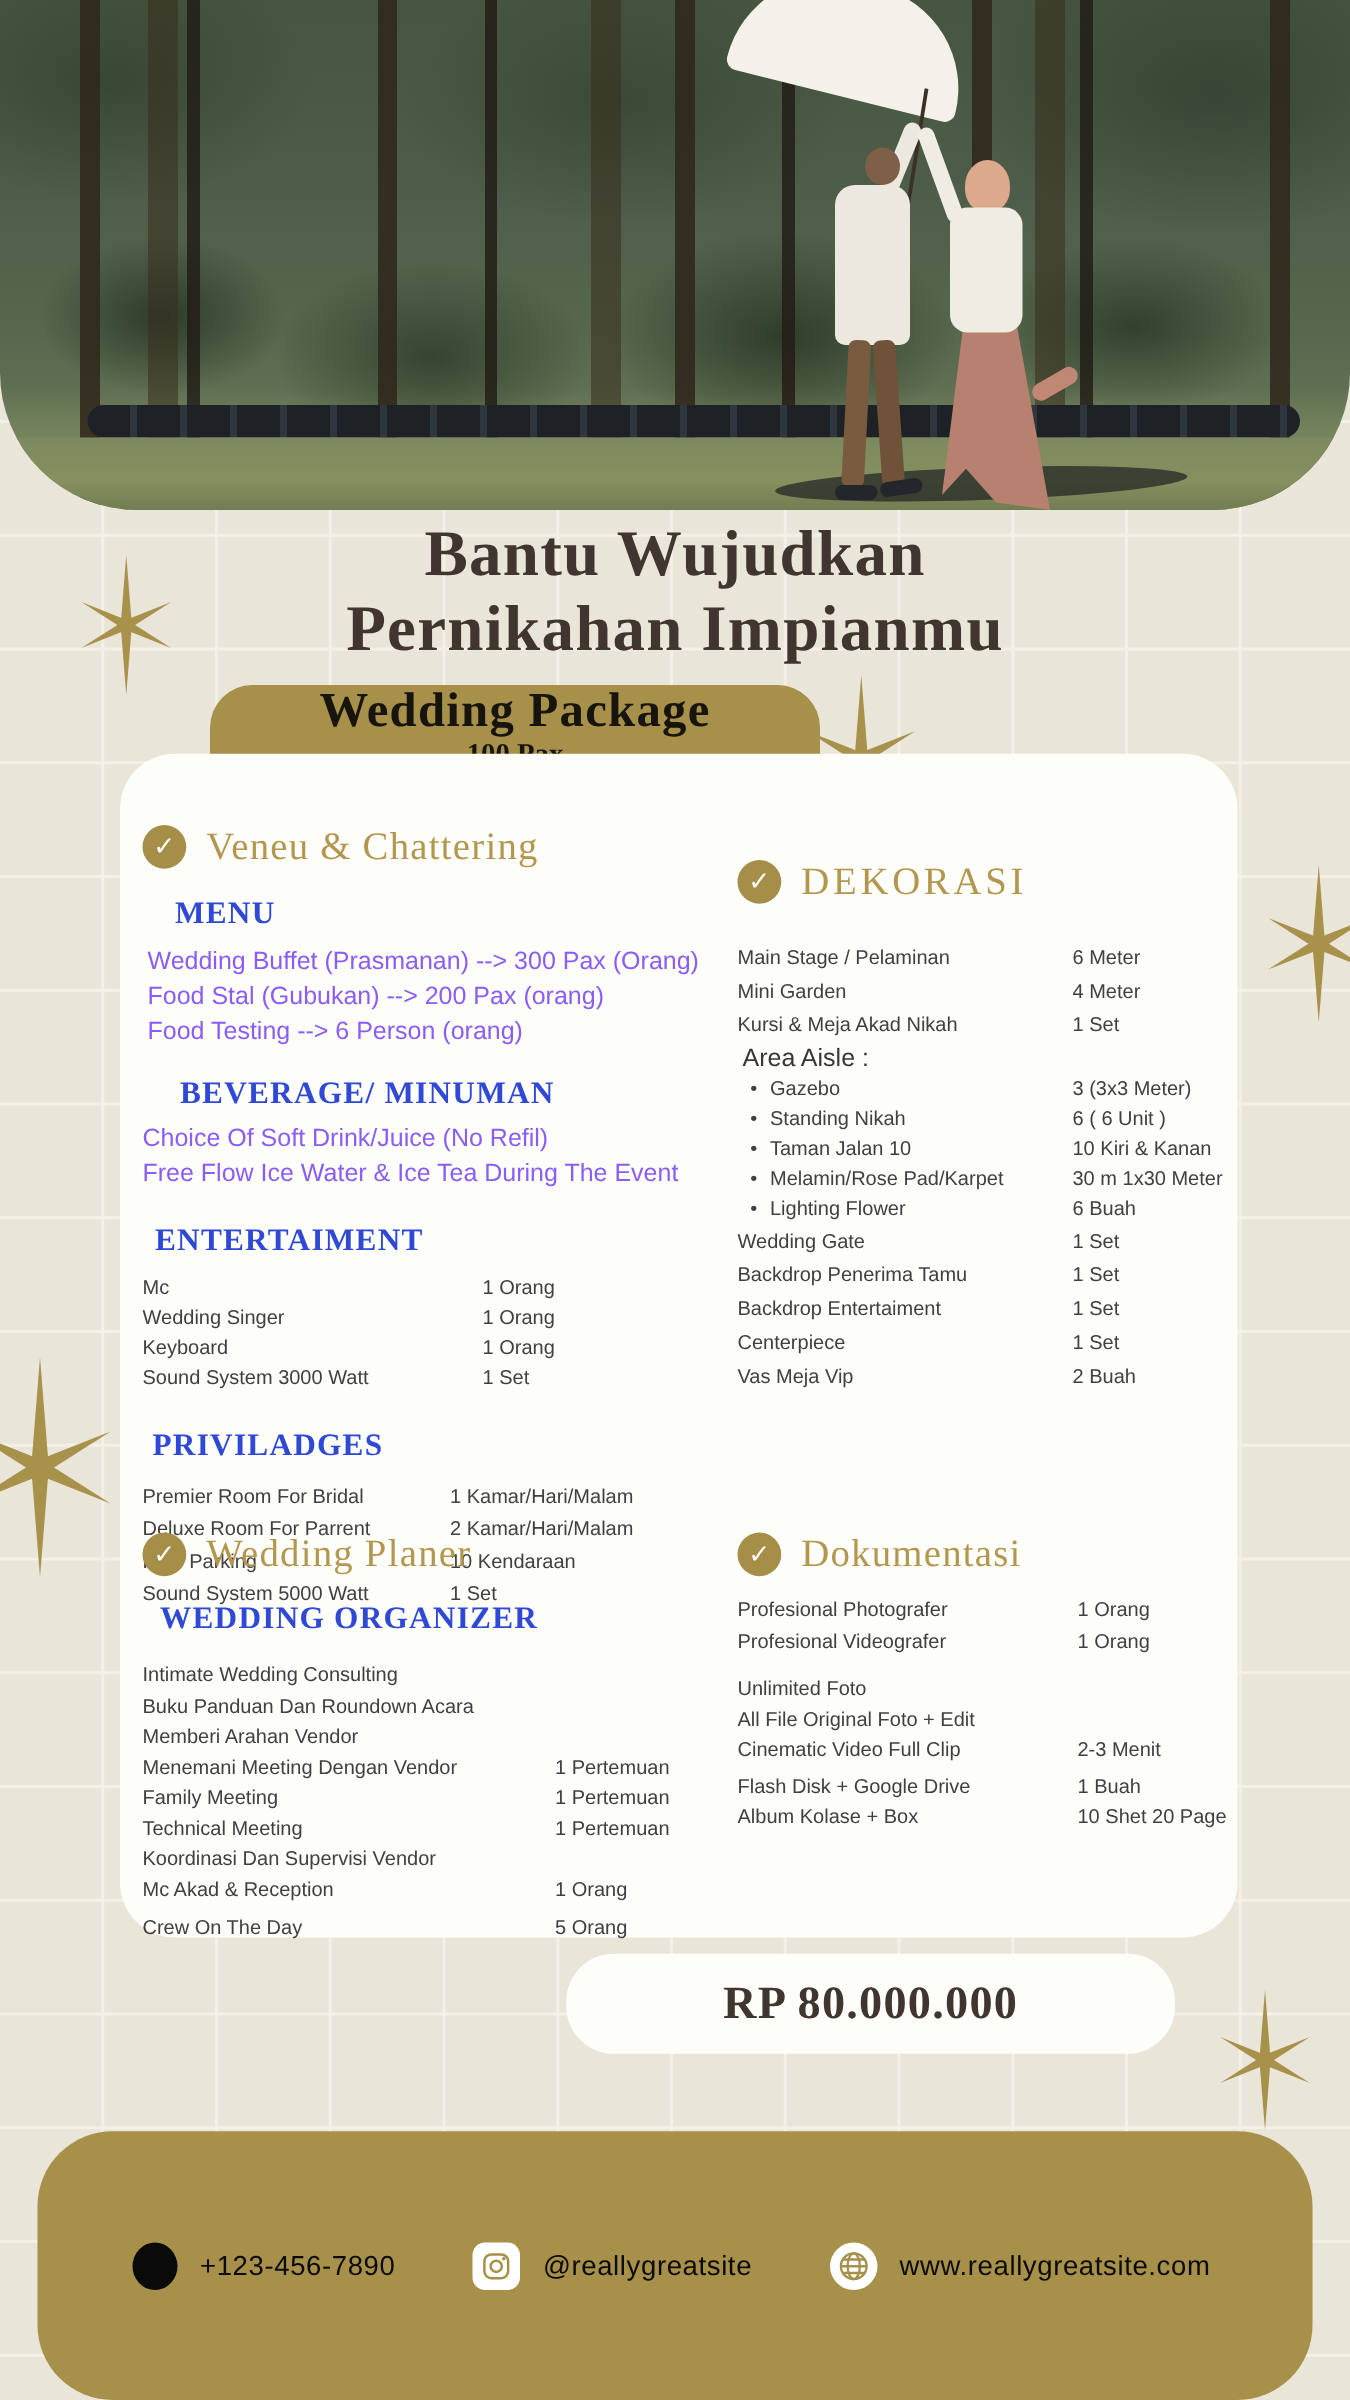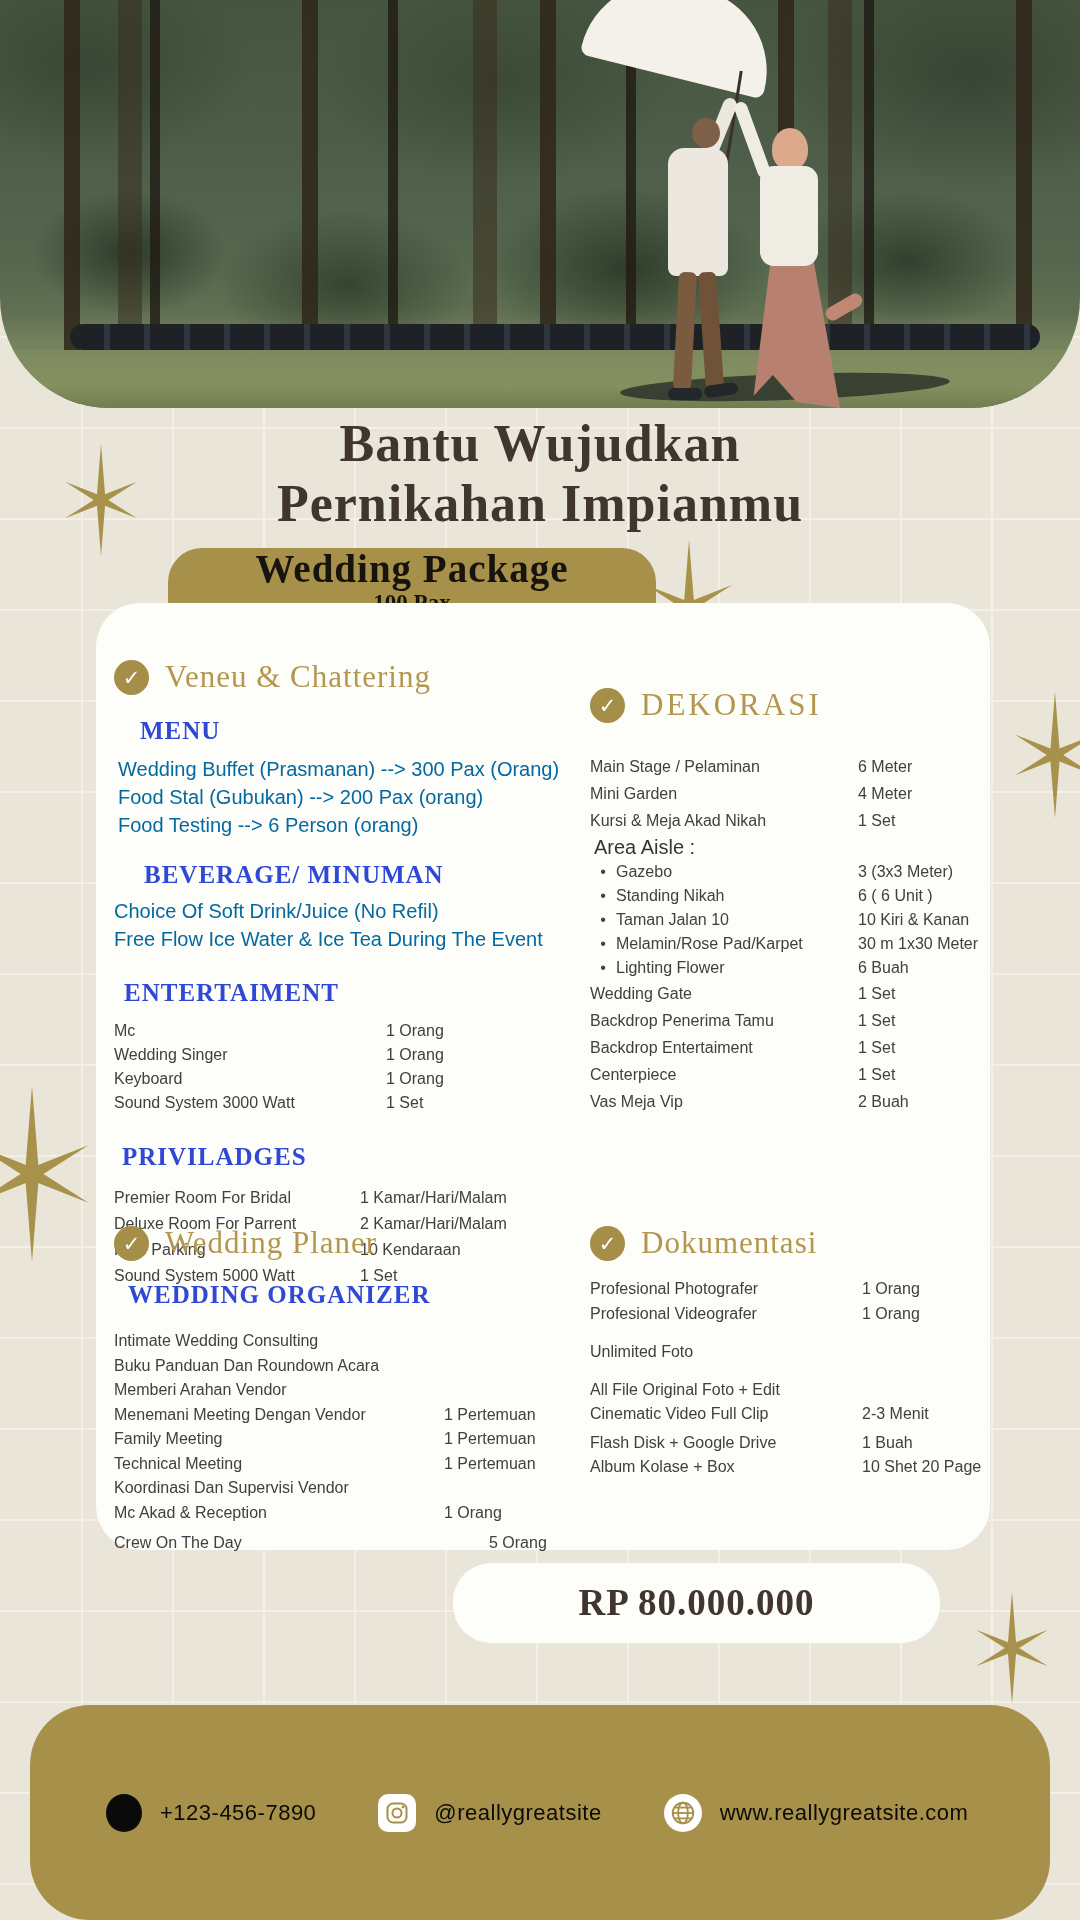--- a/index.html
+++ b/index.html
@@ -103,21 +103,21 @@
   }
   .sec-title{
     font-family:"Liberation Serif","DejaVu Serif",serif; color:#b3974e;
     font-size:31px; letter-spacing:1px;
   }
   .sec-title.caps{ letter-spacing:3px; }
   .blue-head{
     font-family:"Liberation Serif","DejaVu Serif",serif; color:#2f49d6;
     font-size:25px; letter-spacing:1px; font-weight:600;
   }
-  .body-text{ font-size:20px; color:#0369a1; line-height:28px; }
+  .body-text{ font-size:20px; color:#8b5cf6; line-height:28px; }
   .kv{ display:flex; font-size:16px; color:#404040; }
   .kv .lab{ flex:none; }
   .kv .val{ flex:1; }
   
   #sec-venue .blue-head.h-menu{ margin:22px 0 10px 26px; }
   #sec-venue .menu-items{ margin-left:4px; }
   #sec-venue .blue-head.h-bev{ margin:22px 0 8px 30px; }
   #sec-venue .blue-head.h-ent{ margin:26px 0 12px 10px; }
   #sec-venue .ent-rows .kv{ line-height:24px; }
   #sec-venue .ent-rows .lab{ width:272px; }
@@ -378,21 +378,21 @@
             <span class="val">1 Pertemuan</span>
           </div>
         <div class="kv">
             <span class="lab">Koordinasi Dan Supervisi Vendor</span>
             <span class="val"></span>
           </div>
         <div class="kv">
             <span class="lab">Mc Akad &amp; Reception</span>
             <span class="val">1 Orang</span>
           </div>
-        <div class="kv" style="margin-top:6px;gap:45px;">
+        <div class="kv" style="margin-top:6px;">
             <span class="lab">Crew On The Day</span>
             <span class="val">5 Orang</span>
           </div>
       </div>
     </div>
 
     <div class="sec" id="sec-dokumentasi">
       <div class="sec-head">
         <span class="check">✓</span>
         <span class="sec-title">Dokumentasi</span>
@@ -403,21 +403,21 @@
             <span class="val">1 Orang</span>
           </div>
         <div class="kv">
             <span class="lab">Profesional Videografer</span>
             <span class="val">1 Orang</span>
           </div>
         <div class="kv" style="margin-top:14px;">
             <span class="lab">Unlimited Foto</span>
             <span class="val"></span>
           </div>
-        <div class="kv" style="margin-top:13px;align-items:flex-end;">
+        <div class="kv" style="margin-top:0;align-items:flex-end;">
             <span class="lab">All File Original Foto + Edit</span>
             <span class="val"></span>
           </div>
         <div class="kv">
             <span class="lab">Cinematic Video Full Clip</span>
             <span class="val">2-3 Menit</span>
           </div>
         <div class="kv" style="margin-top:4px;">
             <span class="lab">Flash Disk + Google Drive</span>
             <span class="val">1 Buah</span>

